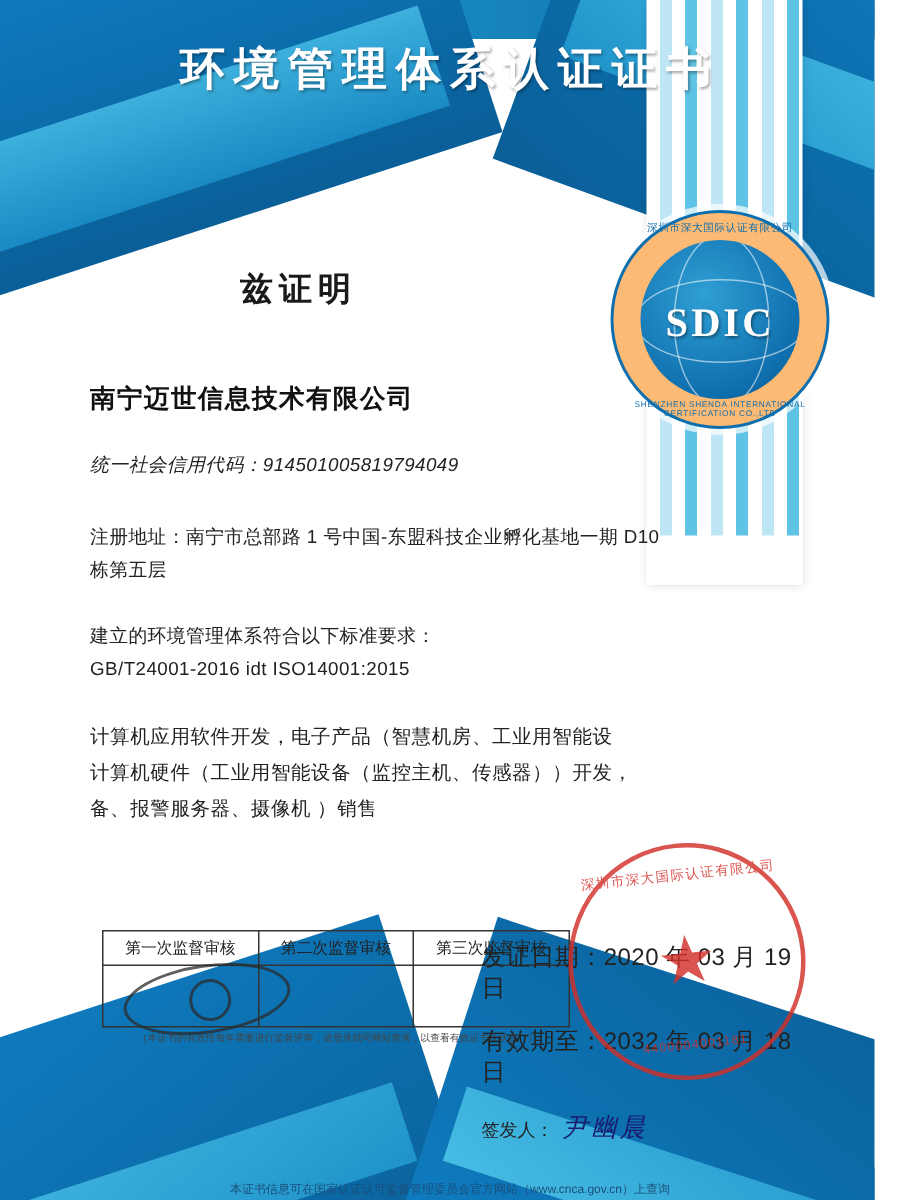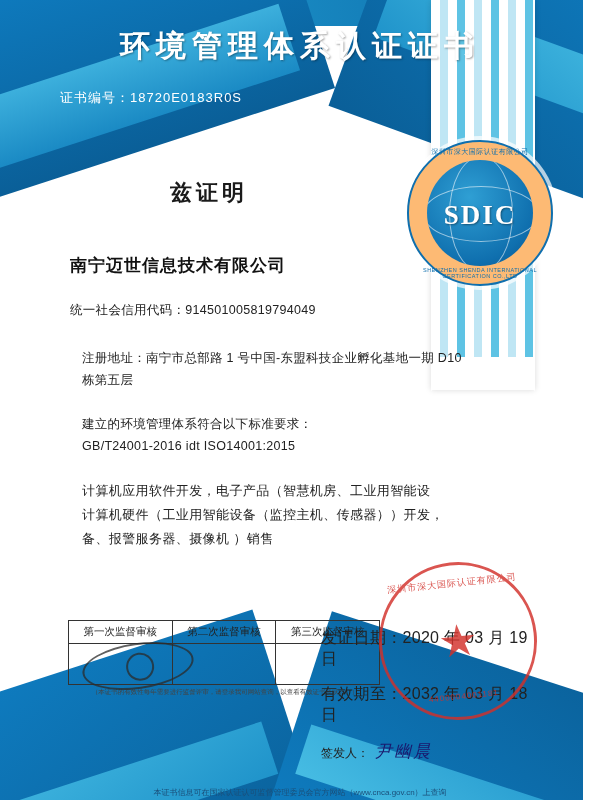--- a/index.html
+++ b/index.html
@@ -211,21 +211,21 @@
     font-size: 7px;
     color: #0f6fae;
     letter-spacing: .5px;
   }
   .sdic-ring-top { top: 5px; }
   .sdic-ring-bottom { bottom: 5px; font-size: 5.5px; }
 
   
   .content {
     position: absolute;
-    left: 70px; top: 178px;
+    left: 60px; top: 178px;
     width: 470px;
     z-index: 7;
     color: #2b2b2b;
   }
   .cn-title {
     font-size: 22px;
     font-weight: bold;
     letter-spacing: 4px;
     color: #1a1a1a;
     margin: 0 0 46px 100px;
@@ -236,26 +236,27 @@
     letter-spacing: 1px;
     color: #111;
     margin: 0 0 22px 0;
   }
   .line {
     font-size: 12.5px;
     line-height: 22px;
     color: #222;
     margin: 0 0 26px 0;
     letter-spacing: .3px;
+    font-style: italic;
   }
   .block {
     font-size: 12.5px;
     line-height: 22px;
     color: #222;
-    margin: 0 0 22px 12px;
+    margin: 0 0 22px 0;
     letter-spacing: .3px;
   }
   .scope-head { margin-bottom: 4px; }
   .scope-body {
     font-size: 13px;
     line-height: 24px;
     letter-spacing: .4px;
   }
 
   
@@ -386,23 +387,20 @@
   <div class="band-tl2"></div>
   <div class="band-tr"></div>
   <div class="band-tr2"></div>
 
   <div class="ribbon">
     <div class="ribbon-notch"></div>
   </div>
 
   <div class="header">
     <div class="cert-title">环境管理体系认证证书</div>
-    <div class="cert-no">
-      <span>证书编号：</span><span>18720E0183R0S</span>
-    </div>
   </div>
 
   <div class="sdic">
     <div class="sdic-ring-top">深圳市深大国际认证有限公司</div>
     <div class="sdic-inner">
       <div class="sdic-text">SDIC</div>
     </div>
     <div class="sdic-ring-bottom">SHENZHEN SHENDA INTERNATIONAL CERTIFICATION CO.,LTD</div>
   </div>
 

